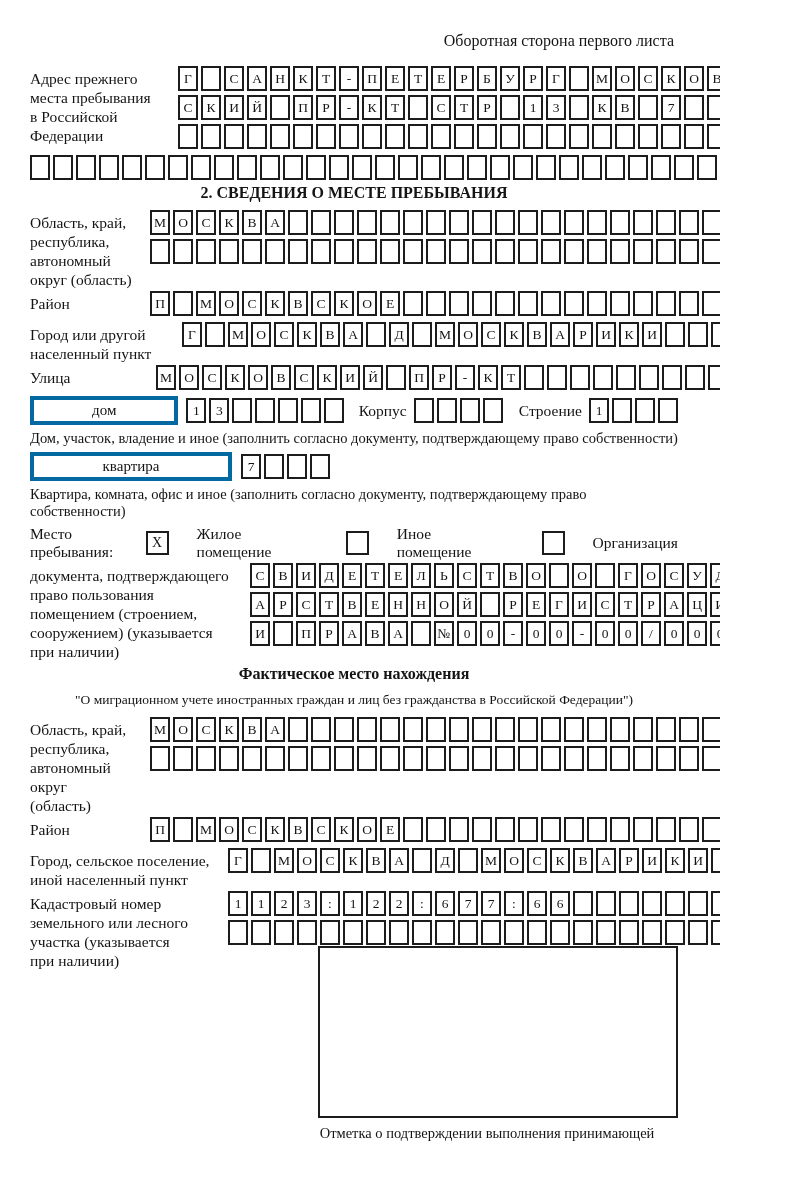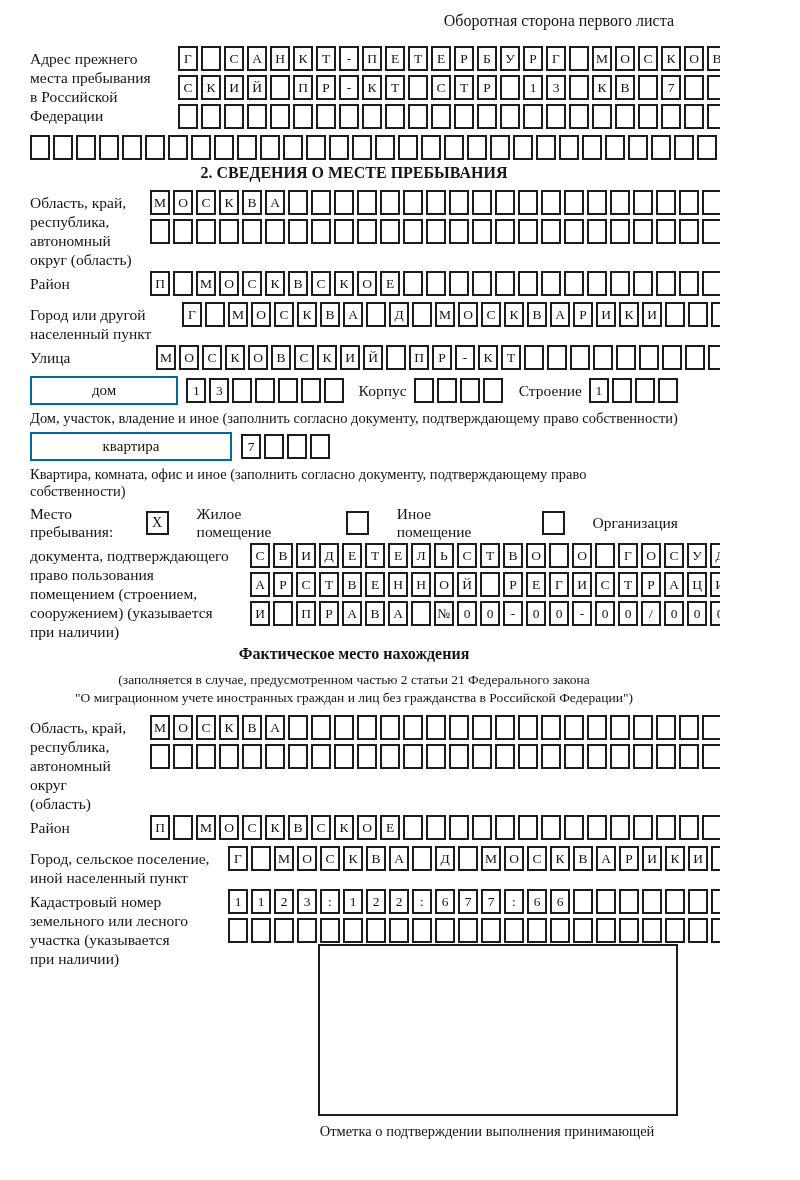--- a/index.html
+++ b/index.html
@@ -2,21 +2,21 @@
 <html><head>
 <meta charset="utf-8">
 <style>
   * { box-sizing: border-box; margin: 0; padding: 0; }
   html,body { background:#ffffff; }
   body {
     width: 800px; height: 1180px;
     color: #141414;
     font-family: "Liberation Serif", "DejaVu Serif", serif;
   }
-  .page { width: 720px; height: 1180px; padding: 12px 42px 8px 30px; overflow: hidden; border-radius: 13px; }
+  .page { width: 720px; height: 1180px; padding: 32px 42px 8px 30px; overflow: hidden; border-radius: 13px; }
 
   .hdr { text-align: right; font-size: 16px; margin-bottom: 16px; padding-right: 4px; }
 
   .frow { display: flex; align-items: flex-start; }
   .lbl { font-size: 15.5px; line-height: 19px; padding-top: 3px; }
   .w148 { width: 148px; flex: 0 0 148px; }
   .w120 { width: 120px; flex: 0 0 120px; }
   .w126 { width: 126px; flex: 0 0 126px; }
   .w152 { width: 152px; flex: 0 0 152px; }
   .w198 { width: 198px; flex: 0 0 198px; }
@@ -28,21 +28,21 @@
     border: 2px solid #1c1c1c;
     display: flex; align-items: center; justify-content: center;
     font-size: 13.5px; background: #fff;
   }
 
   .note { text-align: center; font-size: 13.5px; margin: 2px 0 6px 0; }
   .sec-title { text-align: center; font-weight: bold; font-size: 16px; margin: 4px 0 8px 0; }
   .hint { font-size: 14.5px; margin: 1px 0 5px 0; }
 
   .widebox {
-    border: 2px solid #0369a1; height: 29px;
+    border: 4px solid #0369a1; height: 29px;
     display: flex; align-items: center; justify-content: center;
     font-size: 15px; background: #fff;
   }
   .houserow { display: flex; align-items: center; margin-bottom: 5px; }
   .houserow .grid { margin-bottom: 0; }
   .inline-lbl { font-size: 15.5px; }
 
   .stayrow { display: flex; align-items: center; font-size: 15.5px; margin: 4px 0 2px 0; gap: 28px; }
   .checkbox {
     width: 23px; height: 24px; flex: 0 0 23px;
@@ -493,21 +493,20 @@
           <span class="cell">/</span>
           <span class="cell">0</span>
           <span class="cell">0</span>
           <span class="cell">0</span>
         </div>
     </div>
   </div>
 
   <div class="sec-title mt6">Фактическое место нахождения</div>
   <div class="fact-note">
-      <div>(заполняется в случае, предусмотренном частью 2 статьи 21 Федерального закона</div>
       <div>"О миграционном учете иностранных граждан и лиц без гражданства в Российской Федерации")</div>
     </div>
 
   <div class="frow mb2">
     <div class="lbl w120">
         <div>Область, край,</div>
         <div>республика,</div>
         <div>автономный округ</div>
         <div>(область)</div>
       </div>

